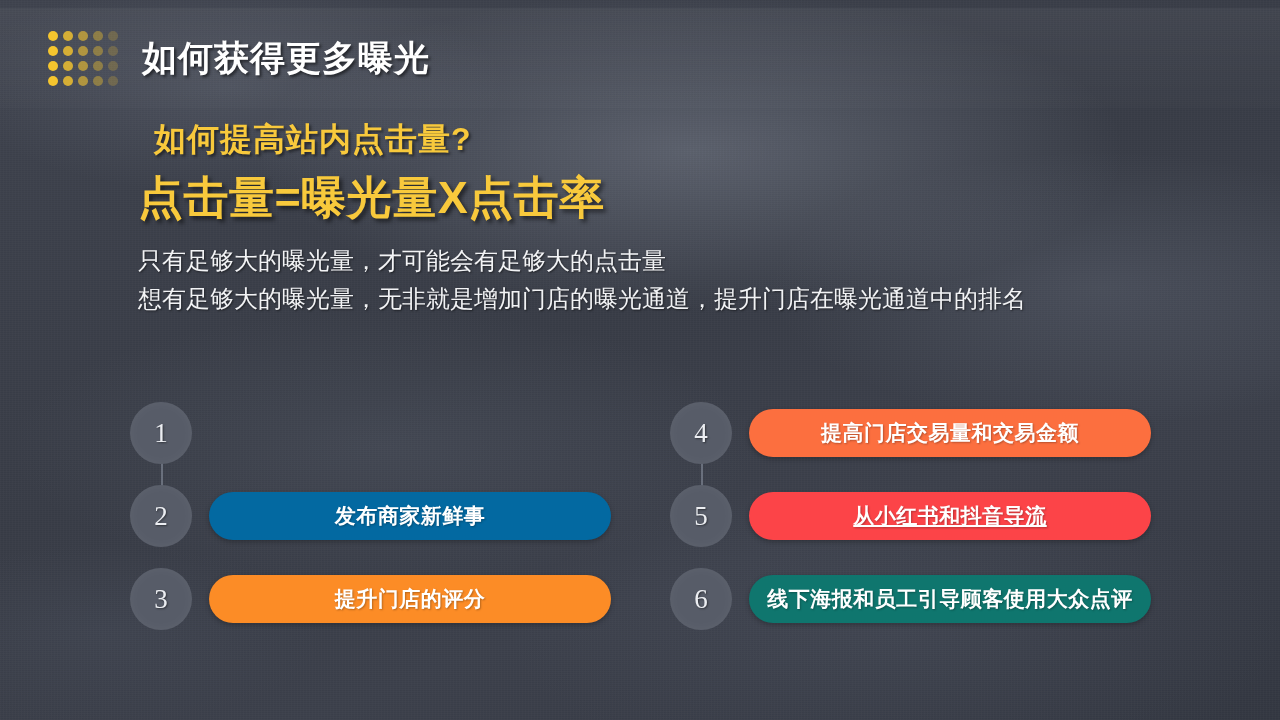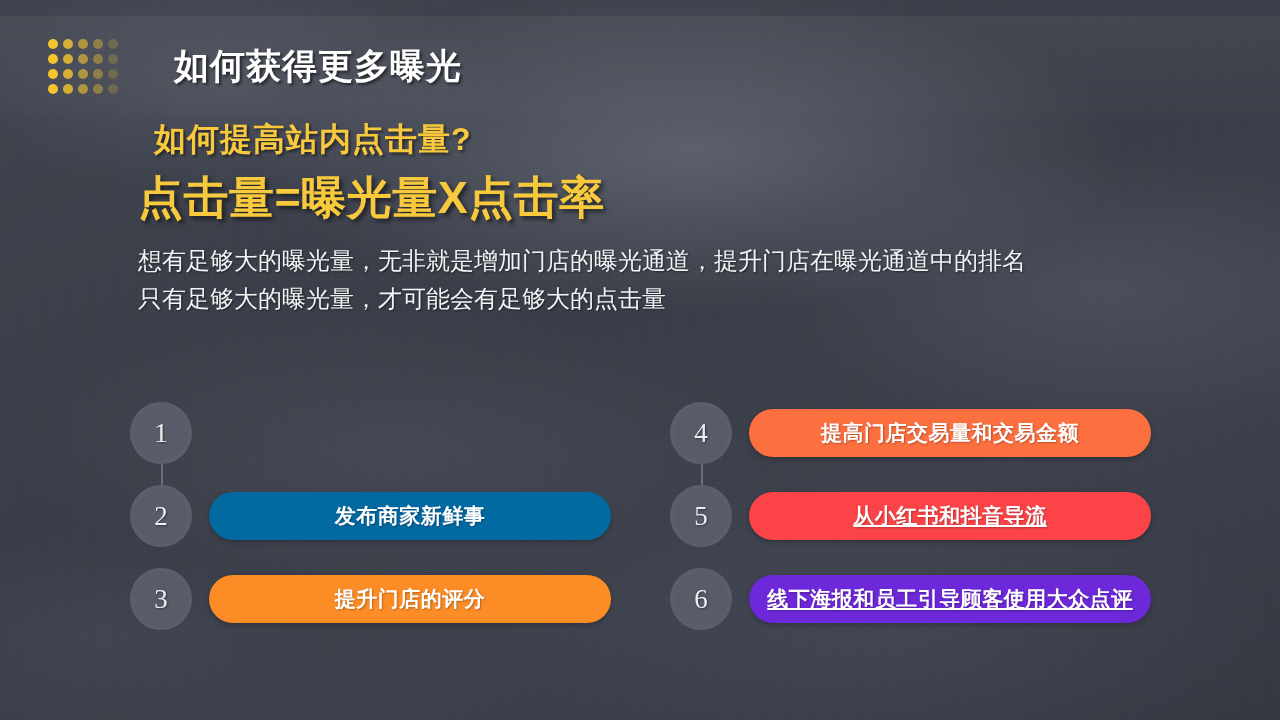--- a/index.html
+++ b/index.html
@@ -48,27 +48,26 @@
       repeating-linear-gradient(90deg, rgba(255,255,255,0.03) 0 1px, rgba(0,0,0,0.03) 1px 3px);
     pointer-events: none;
   }
 
   .layer { position: relative; z-index: 3; }
 
   
   .header {
     position: absolute;
     left: 0;
-    top: 16px;
+    top: 8px;
     width: 1280px;
     height: 100px;
     background: linear-gradient(180deg, rgba(255,255,255,0.045), rgba(255,255,255,0.012));
     display: flex;
     align-items: center;
-    gap: 32px;
   }
   .dot-grid {
     margin-left: 48px;
     display: grid;
     grid-template-columns: repeat(5, 10px);
     grid-template-rows: repeat(4, 10px);
     gap: 5px 5px;
     width: 70px;
   }
   .dot {
@@ -223,22 +222,22 @@
         <span class="dot c3" style="background: rgb(245, 197, 46);"></span>
         <span class="dot c4" style="background: rgb(245, 197, 46);"></span>
     </div>
     <div class="header-title" style="color: rgb(255, 255, 255);">如何获得更多曝光</div>
   </div>
 
   <div class="content layer">
     <div class="subtitle" style="color: rgb(248, 201, 60);">如何提高站内点击量?</div>
     <div class="formula" style="color: rgb(248, 201, 60);">点击量=曝光量X点击率</div>
     <div class="paragraph" style="color: rgb(242, 243, 245);">
+      <div>只有足够大的曝光量，才可能会有足够大的点击量</div>
       <div>想有足够大的曝光量，无非就是增加门店的曝光通道，提升门店在曝光通道中的排名</div>
-      <div>只有足够大的曝光量，才可能会有足够大的点击量</div>
     </div>
   </div>
 
   <div class="columns layer">
 
     <div class="column left">
       <div class="connector"></div>
 
       <div class="step-row">
         <div class="num-circle" style="background: rgb(87, 92, 104);">1</div>
@@ -263,19 +262,19 @@
         <div class="pill w-right" style="background: rgb(252, 111, 63);">提高门店交易量和交易金额</div>
       </div>
 
       <div class="step-row">
         <div class="num-circle" style="background: rgb(87, 92, 104);">5</div>
         <div class="pill w-right" style="background: rgb(252, 68, 72); text-decoration: underline;">从小红书和抖音导流</div>
       </div>
 
       <div class="step-row">
         <div class="num-circle" style="background: rgb(87, 92, 104);">6</div>
-        <div class="pill w-right" style="background: #6d28d9; width: 402px; text-decoration: underline;">线下海报和员工引导顾客使用大众点评</div>
+        <div class="pill w-right" style="background: #0f766e; width: 402px;">线下海报和员工引导顾客使用大众点评</div>
       </div>
     </div>
 
   </div>
 
 </div>
 
 </body></html>

